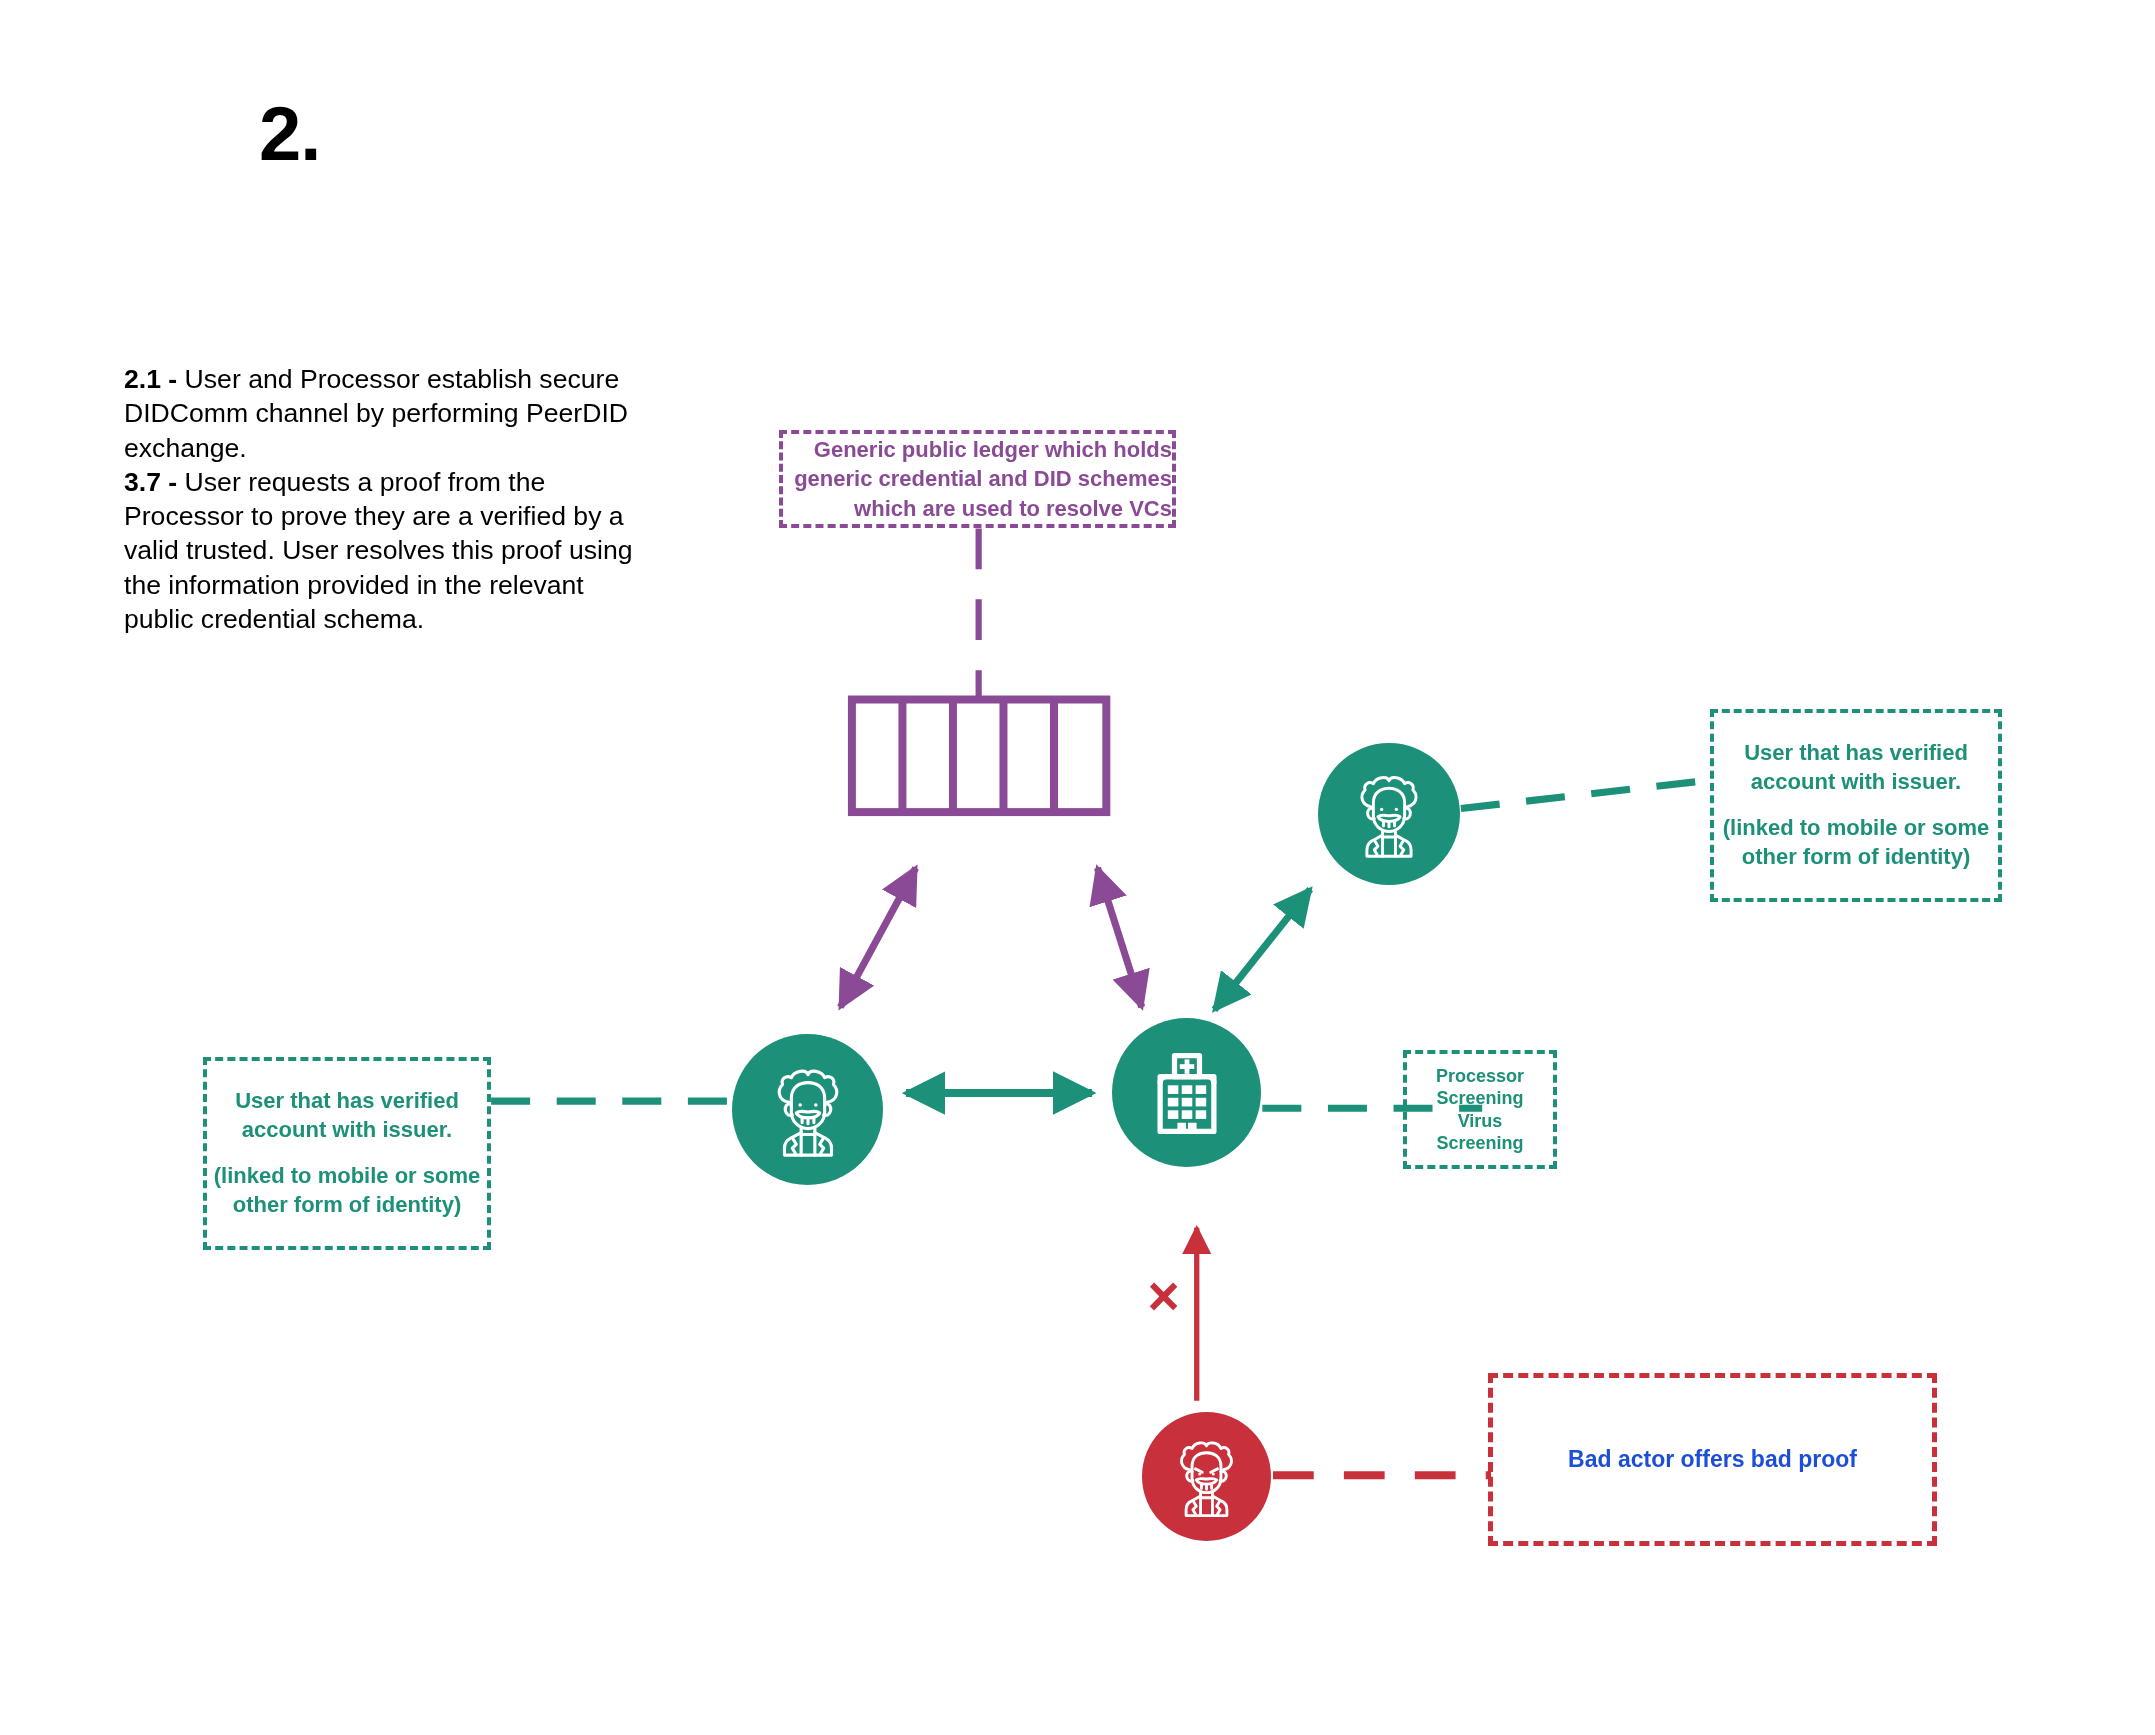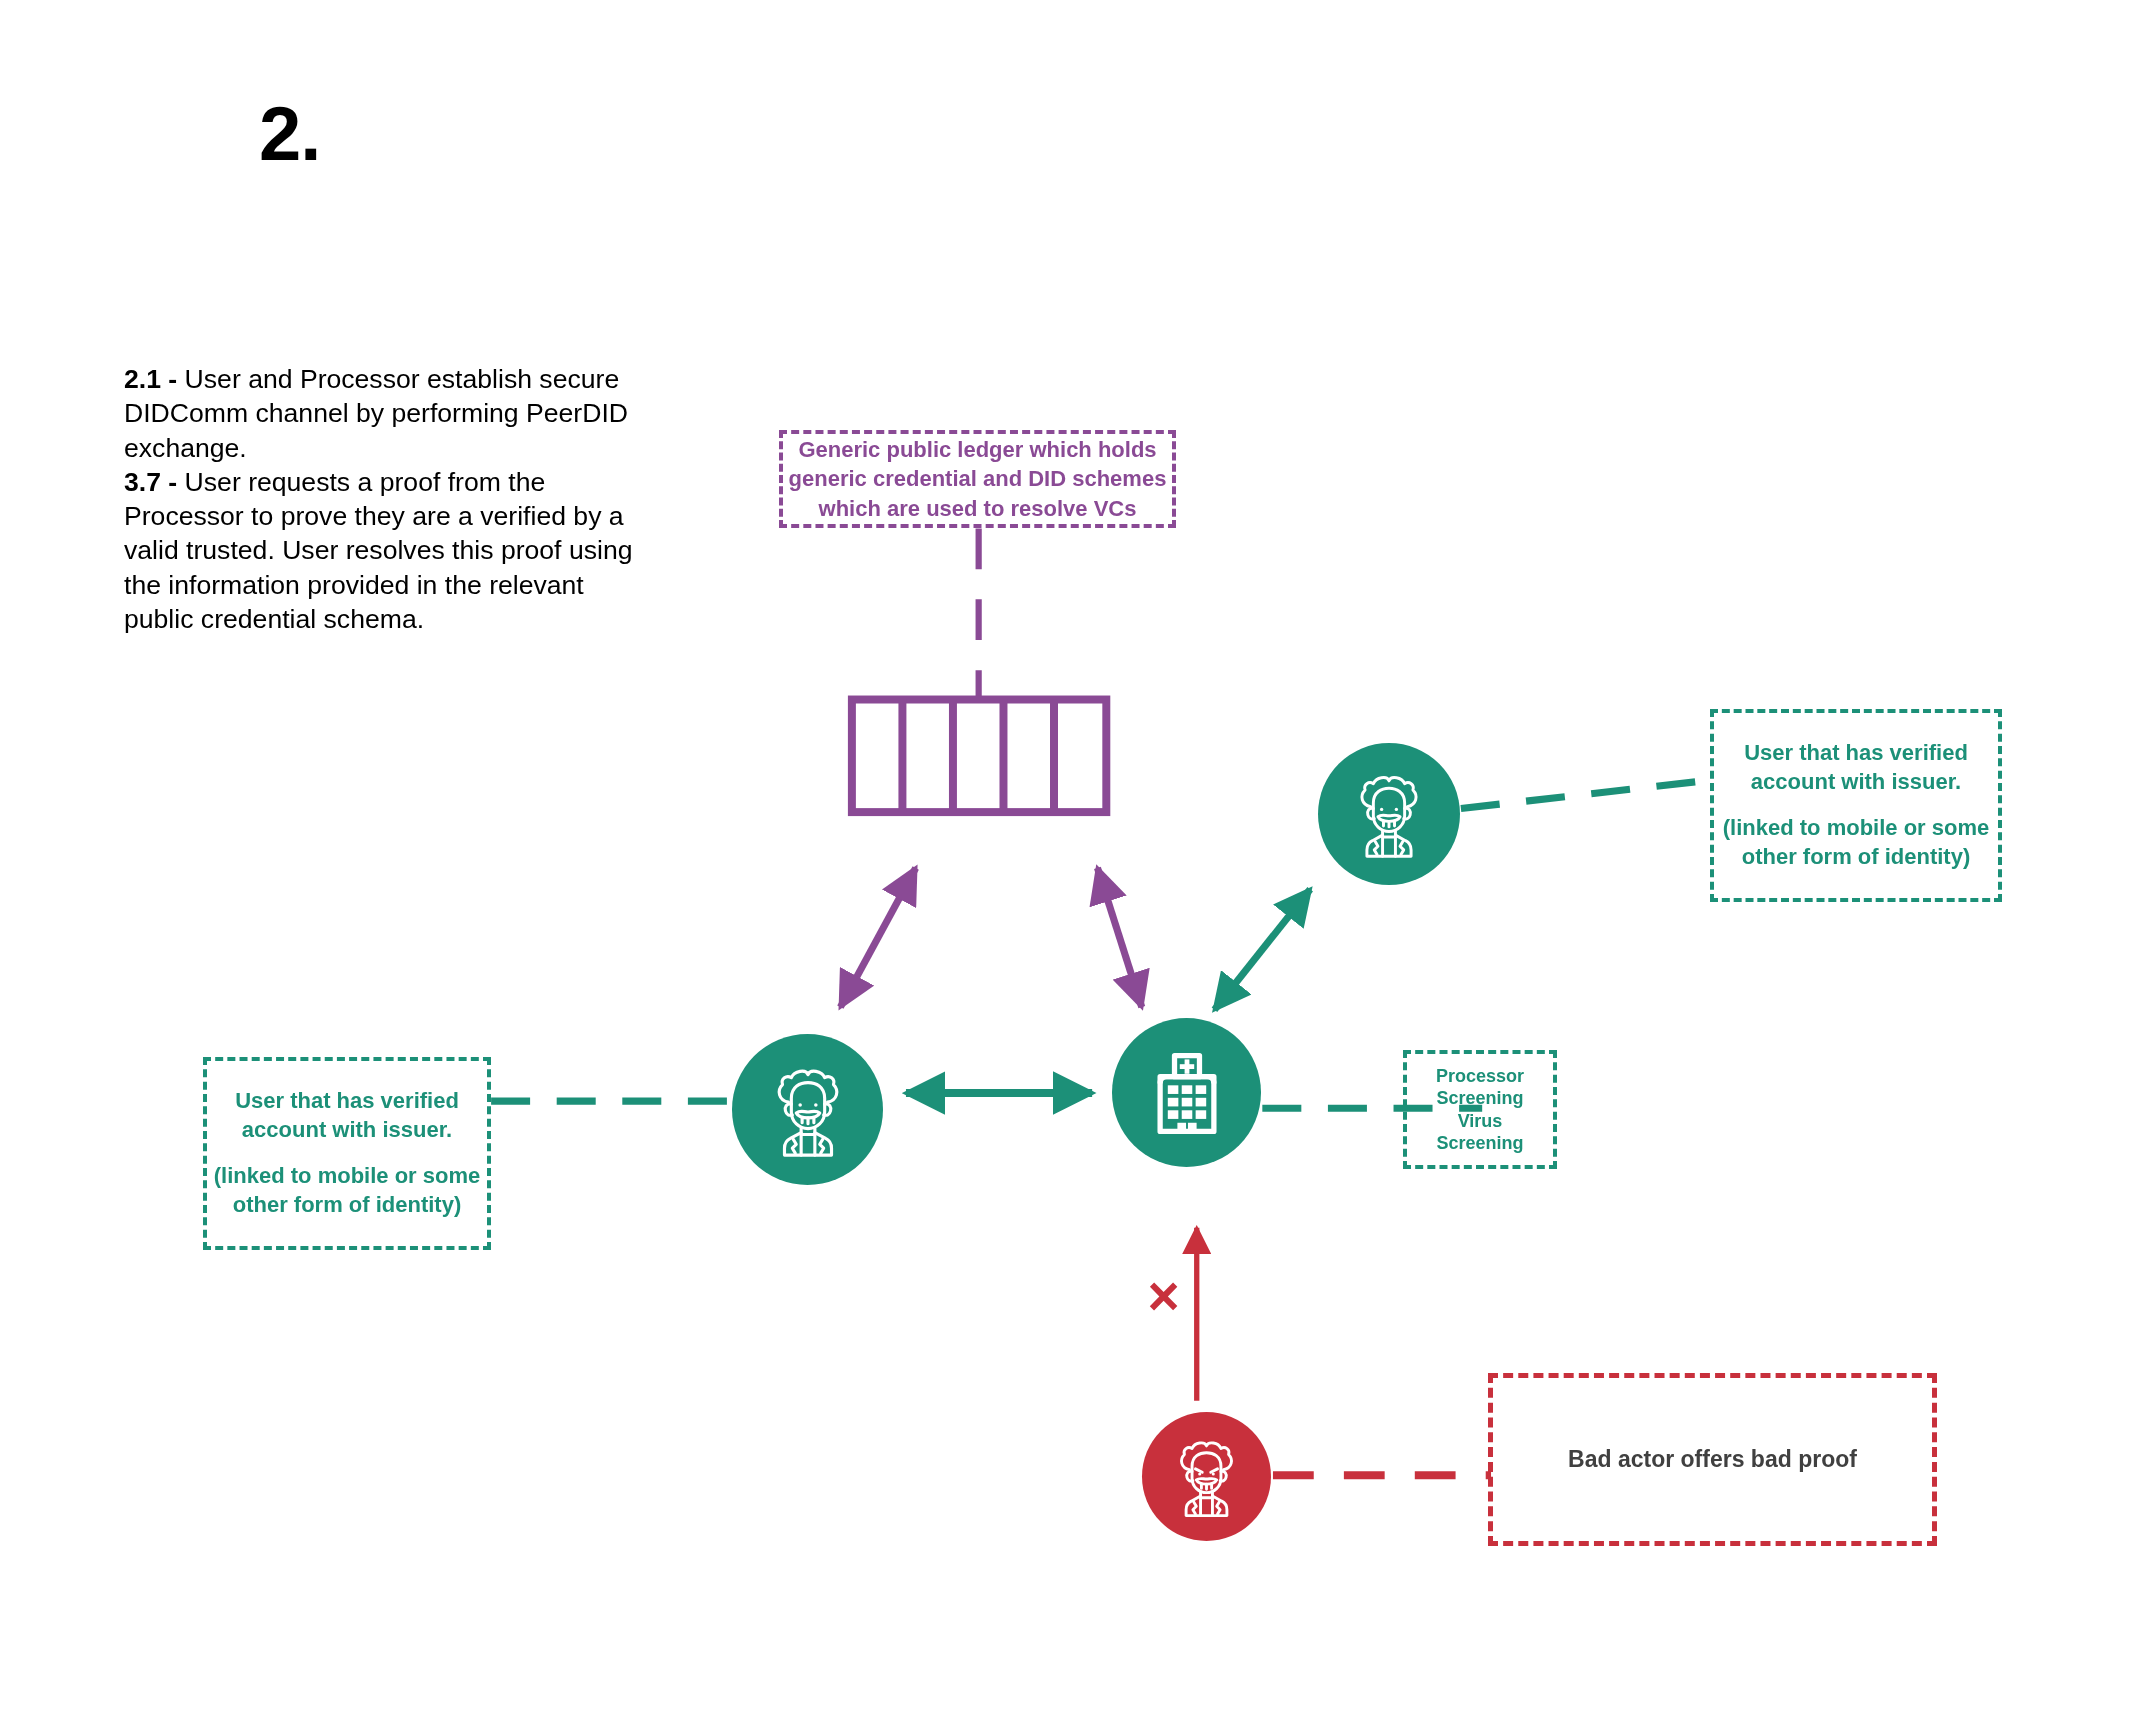--- a/index.html
+++ b/index.html
@@ -62,24 +62,25 @@
   .callout .line { display: block; }
   .callout .spacer { height: 17.7px; }
 
   .callout-green {
     border: 4.4px dashed #1c9078;
     color: #1c9078;
   }
   .callout-purple {
     border: 4.4px dashed #8a4a95;
     color: #8a4a95;
+    align-items: flex-end;
   }
   .callout-red {
     border: 5.3px dashed #c8303c;
-    color: #404040;
+    color: #1d4ed8;
   }
 
   #ledger-callout {
     left: 779px;
     top: 430px;
     width: 397px;
     height: 98px;
     font-size: 22px;
     line-height: 1.32;
   }

